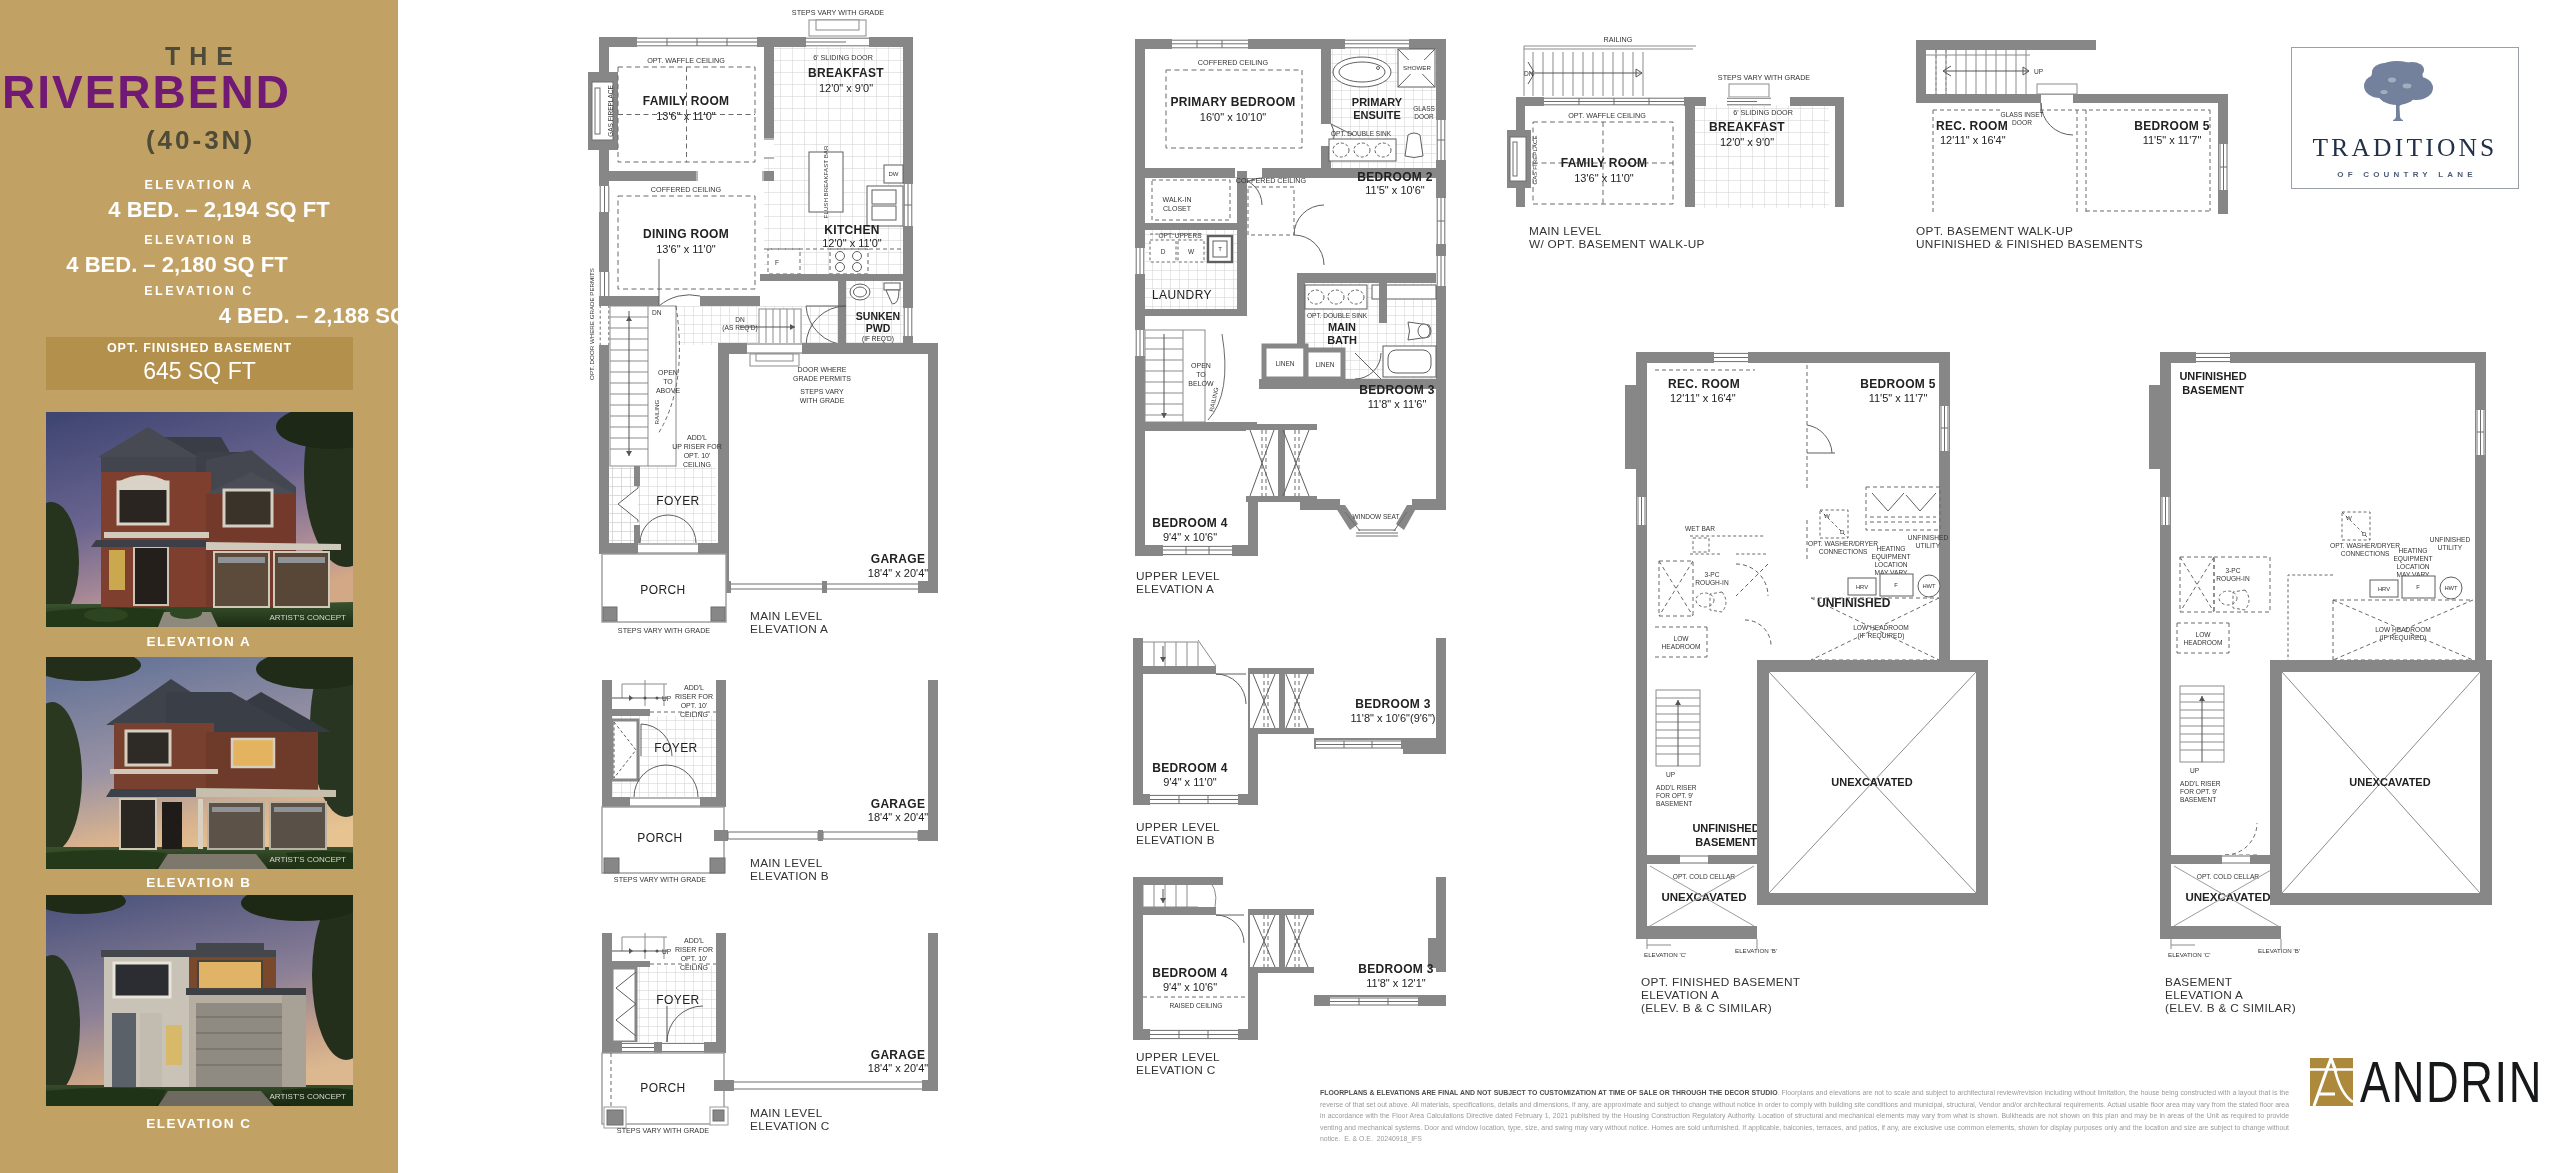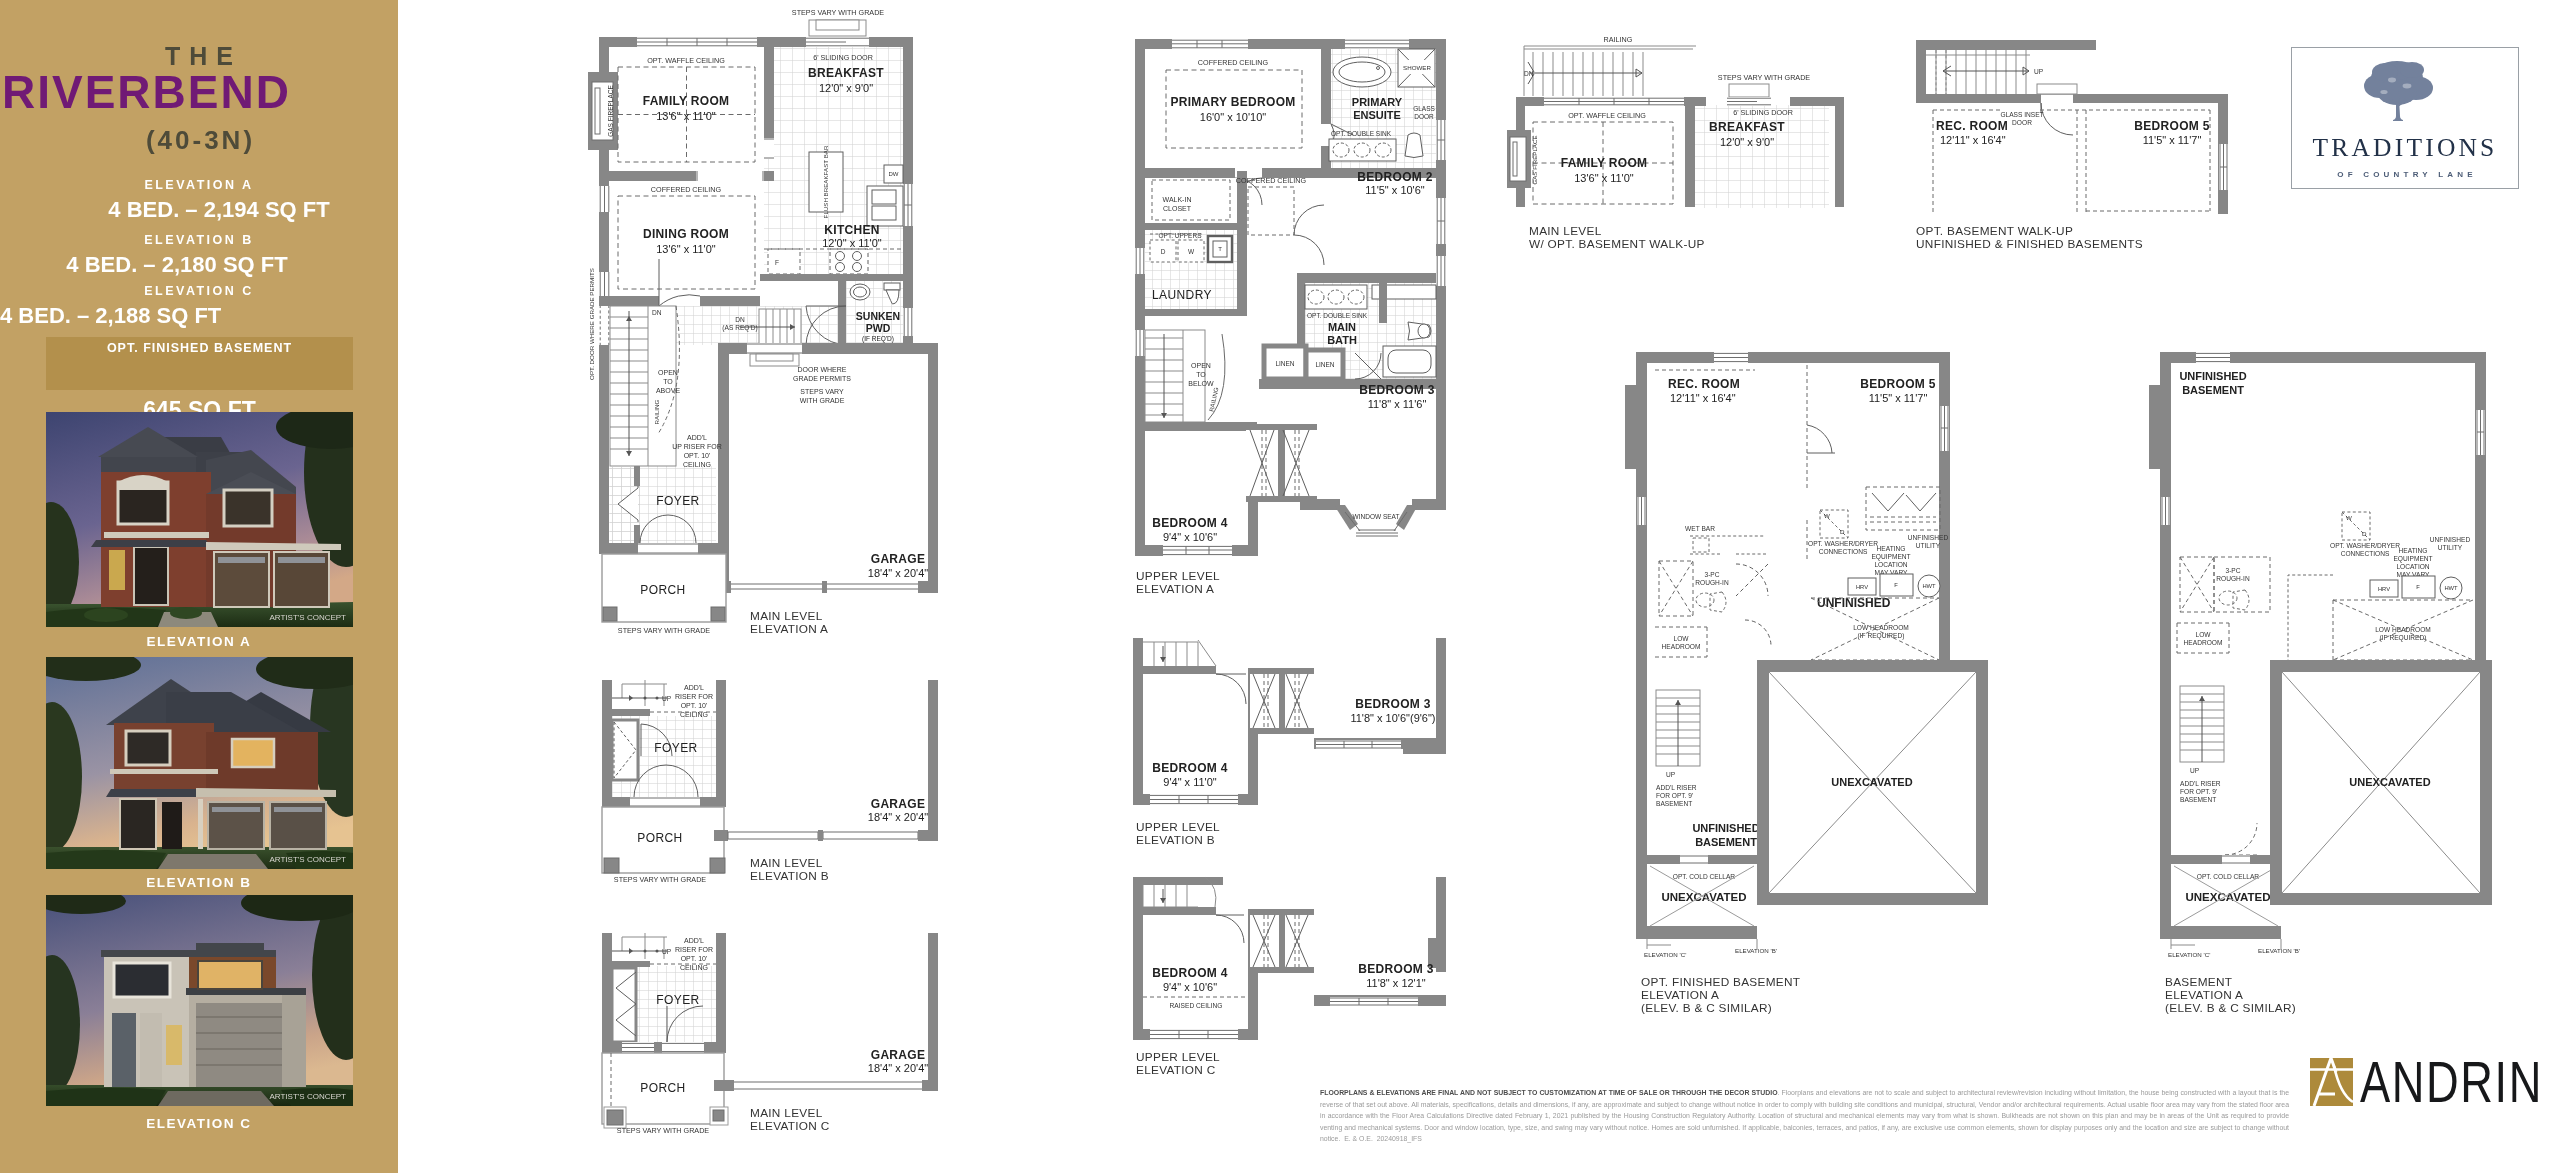--- a/index.html
+++ b/index.html
@@ -20,27 +20,27 @@
 <div class="abs" style="left:0;top:179px;width:398px;text-align:center;color:#fff;font-weight:bold;font-size:12.5px;letter-spacing:2.5px;line-height:13px;">ELEVATION A</div>
 
 <div class="abs" style="left:0;top:199px;width:398px;text-align:center;color:#fff;font-weight:bold;font-size:22px;letter-spacing:0px;line-height:22px;margin-left:20px;">4 BED. – 2,194 SQ FT</div>
 
 <div class="abs" style="left:0;top:234px;width:398px;text-align:center;color:#fff;font-weight:bold;font-size:12.5px;letter-spacing:2.5px;line-height:13px;">ELEVATION B</div>
 
 <div class="abs" style="left:0;top:254px;width:354px;text-align:center;color:#fff;font-weight:bold;font-size:22px;letter-spacing:0px;line-height:22px;">4 BED. – 2,180 SQ FT</div>
 
 <div class="abs" style="left:0;top:285px;width:398px;text-align:center;color:#fff;font-weight:bold;font-size:12.5px;letter-spacing:2.5px;line-height:13px;">ELEVATION C</div>
 
-<div class="abs" style="left:0;top:305px;width:440px;text-align:left;color:#fff;font-weight:bold;font-size:22px;letter-spacing:0px;line-height:22px;">4 BED. – 2,188 SQ FT</div>
+<div class="abs" style="left:0;top:305px;width:440px;text-align:right;color:#fff;font-weight:bold;font-size:22px;letter-spacing:0px;line-height:22px;">4 BED. – 2,188 SQ FT</div>
 
 <div class="abs" style="left:46px;top:337px;width:307px;height:53px;background:#b3904c;"></div>
 
 <div class="abs" style="left:46px;top:342px;width:307px;text-align:center;color:#fff;font-weight:bold;font-size:12.5px;letter-spacing:1px;line-height:13px;">OPT. FINISHED BASEMENT</div>
 
-<div class="abs" style="left:46px;top:360px;width:307px;text-align:center;color:#fff;font-weight:bold;font-size:23px;letter-spacing:0px;line-height:23px;margin-top:39px;">645 SQ FT</div>
+<div class="abs" style="left:46px;top:360px;width:307px;text-align:center;color:#fff;font-weight:normal;font-size:23px;letter-spacing:0px;line-height:23px;">645 SQ FT</div>
 
 <div class="abs" style="left:46px;top:412px;width:307px;height:215px;">
 <svg width="307" height="215" viewBox="0 0 307 215">
 <defs>
 <linearGradient id="skyA" x1="0" y1="0" x2=".4" y2="1">
 <stop offset="0" stop-color="#3d4470"></stop>
           <stop offset=".5" stop-color="#6a6490"></stop>
           <stop offset=".8" stop-color="#a98a96"></stop>
           <stop offset="1" stop-color="#d3a887"></stop>
 </linearGradient>

